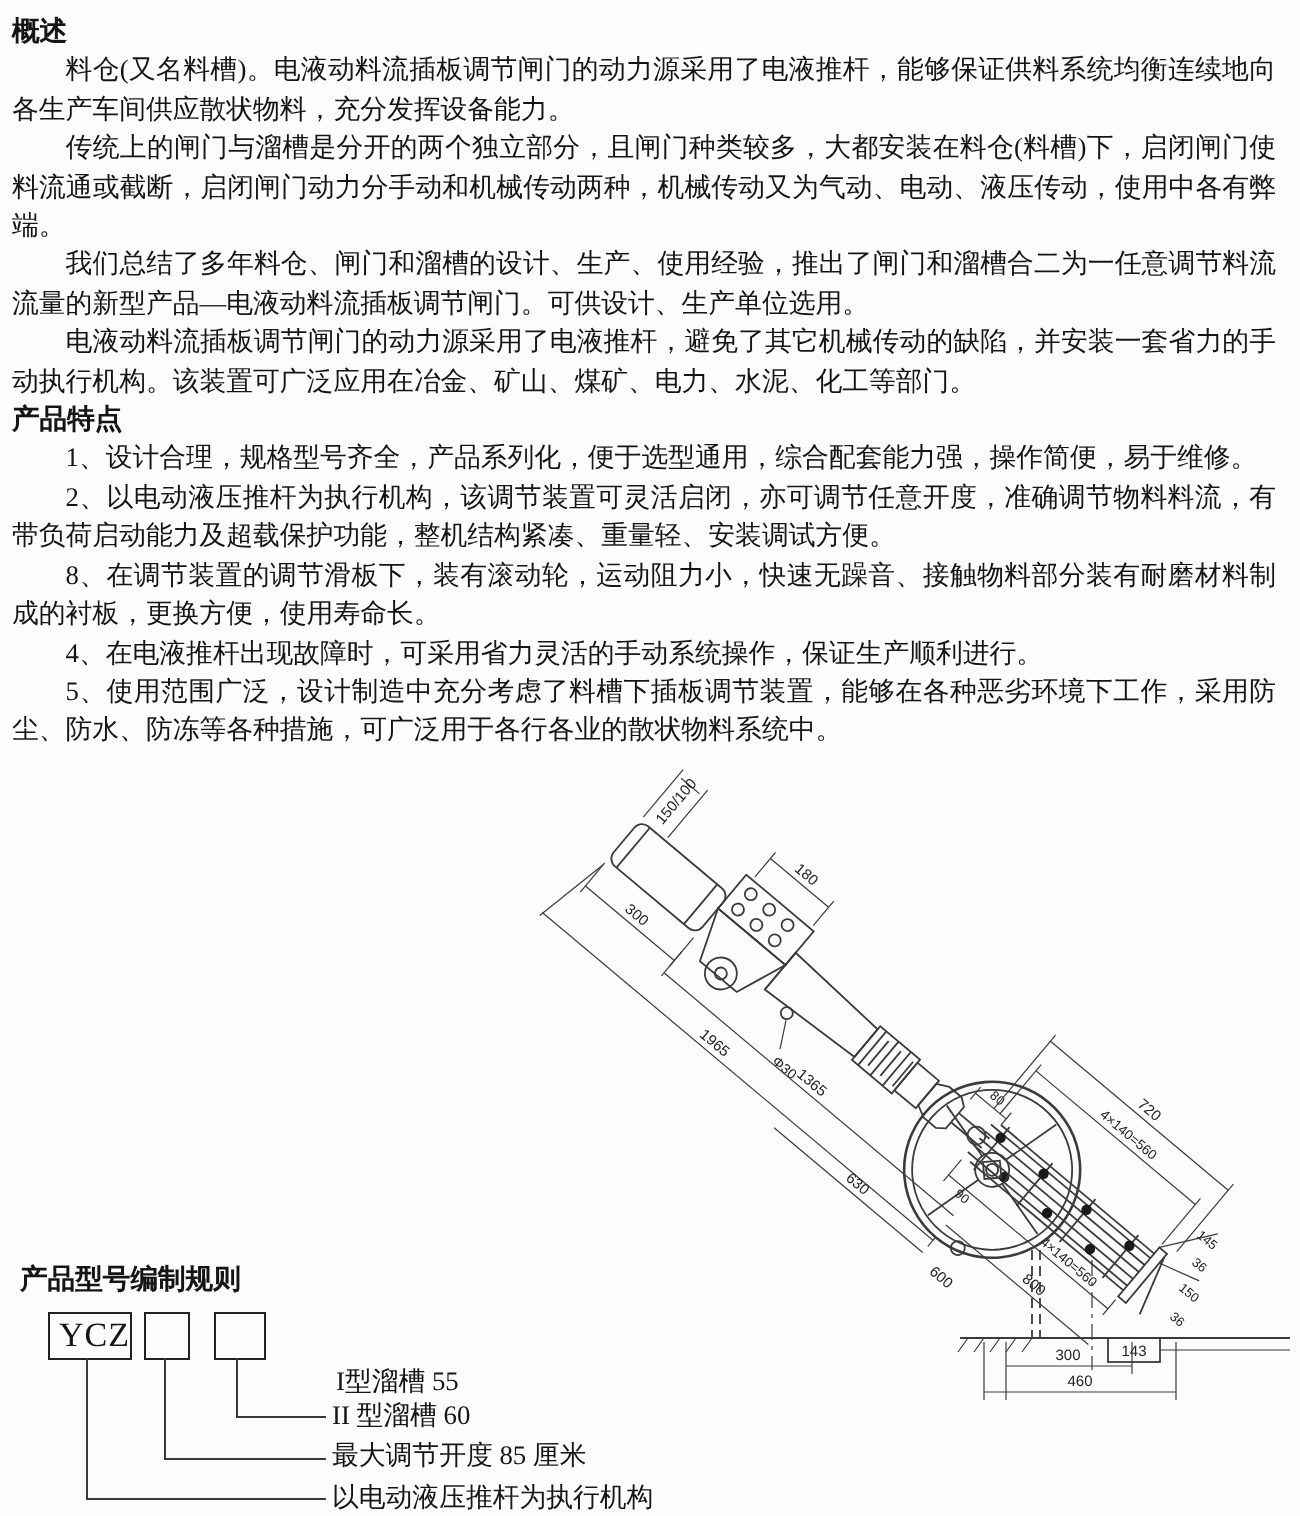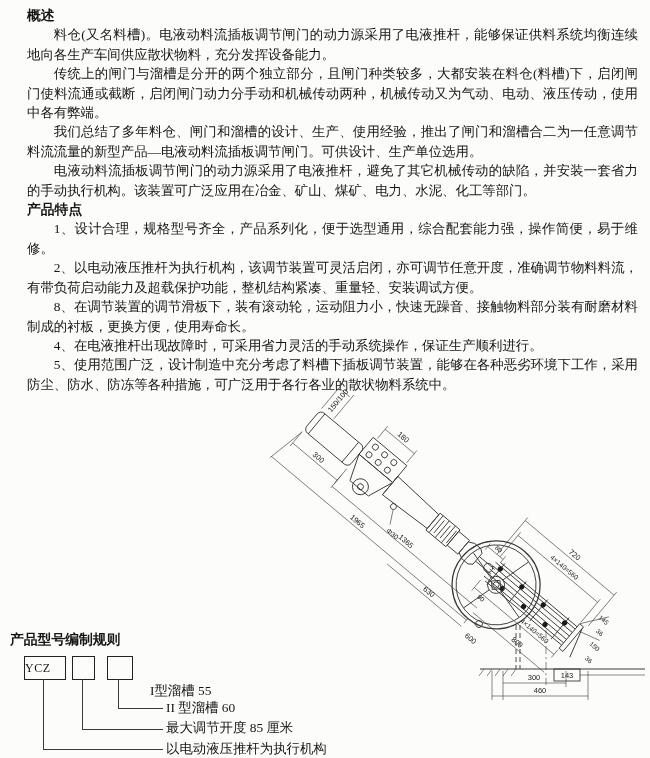--- a/index.html
+++ b/index.html
@@ -1,28 +1,28 @@
 <!DOCTYPE html>
 <html><head>
 <meta charset="utf-8">
 <style>
   html,body{margin:0;padding:0}
   body{width:650px;height:758px;background:#fcfcfa;color:#151515;position:relative;overflow:hidden;
        font-family:"Liberation Serif","DejaVu Serif",serif}
-  .text-col{padding:6px 12px 0 27px;font-size:13.4px;line-height:19.4px;text-align:justify}
+  .text-col{padding:6px 12px 0 6px;font-size:13.4px;line-height:19.4px;text-align:justify}
   .sec-heading{font-family:"Liberation Sans","DejaVu Sans",sans-serif;font-weight:bold;
        font-size:13.8px;margin:0;line-height:19.4px;text-align:left}
   .para{margin:0;text-indent:2em}
   .dim-heading{margin-top:16px}
   .drawing-wrap{position:absolute;left:0;top:378px;width:650px;height:340px}
   svg{display:block}
   .model{position:absolute;left:10px;top:630px;width:440px;height:126px}
   .model .sec-heading{position:absolute;left:0;top:0}
   .mbox{position:absolute;border:1.6px solid #222;background:#fcfcfa;display:flex;align-items:center;
-        justify-content:flex-start;font-size:12px;letter-spacing:.5px}
+        justify-content:flex-end;font-size:17px;letter-spacing:.5px}
   .vl,.hl{position:absolute;background:#3a3a3a}
   .vl{width:1px}.hl{height:1px}
   .lbl{position:absolute;font-size:13.4px;white-space:nowrap;line-height:15px}
 </style>
 </head>
 <body>
 
 <div class="text-col">
   <h2 class="sec-heading">概述</h2>
   <p class="para">料仓(又名料槽)。电液动料流插板调节闸门的动力源采用了电液推杆，能够保证供料系统均衡连续地向各生产车间供应散状物料，充分发挥设备能力。</p>
@@ -231,17 +231,17 @@
   <div class="mbox" style="left:62px;top:26px;width:21px;height:22px"></div>
   <div class="mbox" style="left:97px;top:26px;width:24px;height:22px"></div>
 
   <div class="vl" style="left:33px;top:49px;height:70px"></div>
   <div class="hl" style="left:33px;top:119px;width:120px"></div>
   <div class="vl" style="left:72px;top:49px;height:50px"></div>
   <div class="hl" style="left:72px;top:99px;width:81px"></div>
   <div class="vl" style="left:108px;top:49px;height:29px"></div>
   <div class="hl" style="left:108px;top:78px;width:45px"></div>
 
-  <span class="lbl" style="left:140px;top:53px">I型溜槽 55</span>
+  <span class="lbl" style="left:158px;top:53px">I型溜槽 55</span>
   <span class="lbl" style="left:156px;top:70px">II 型溜槽 60</span>
   <span class="lbl" style="left:156px;top:90px">最大调节开度 85 厘米</span>
   <span class="lbl" style="left:156px;top:111px">以电动液压推杆为执行机构</span>
 </div>
 
 </body></html>

